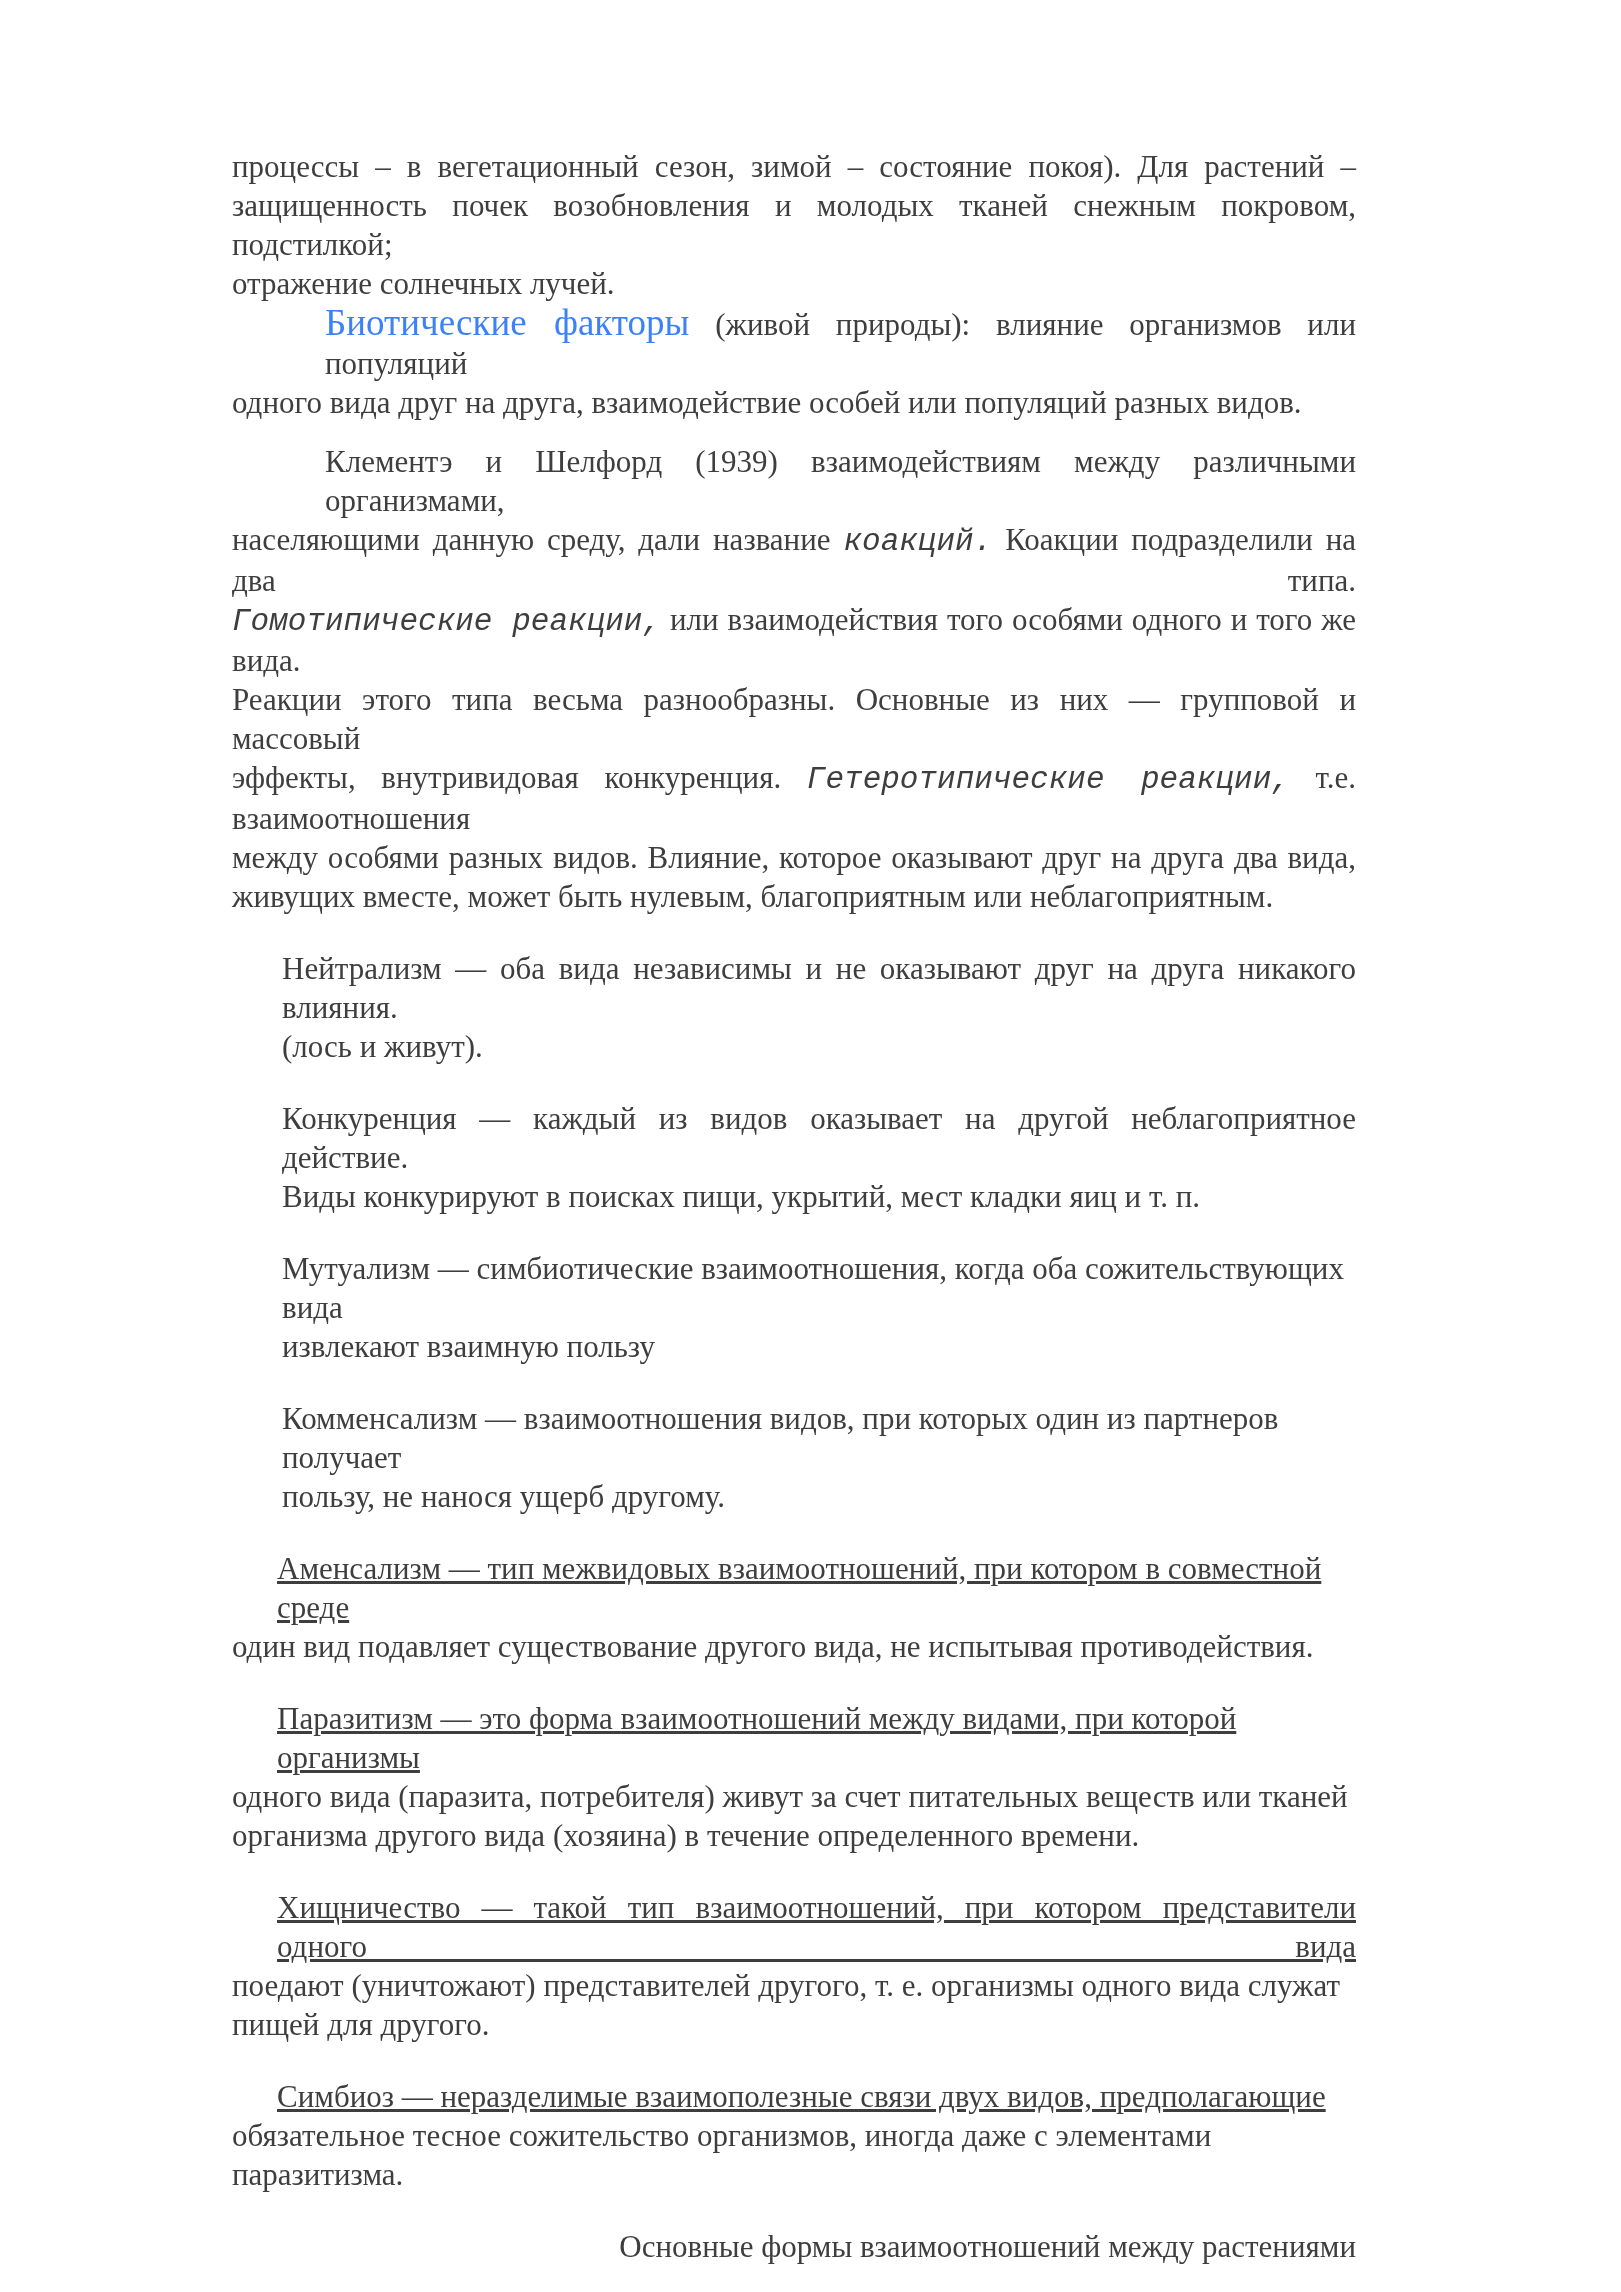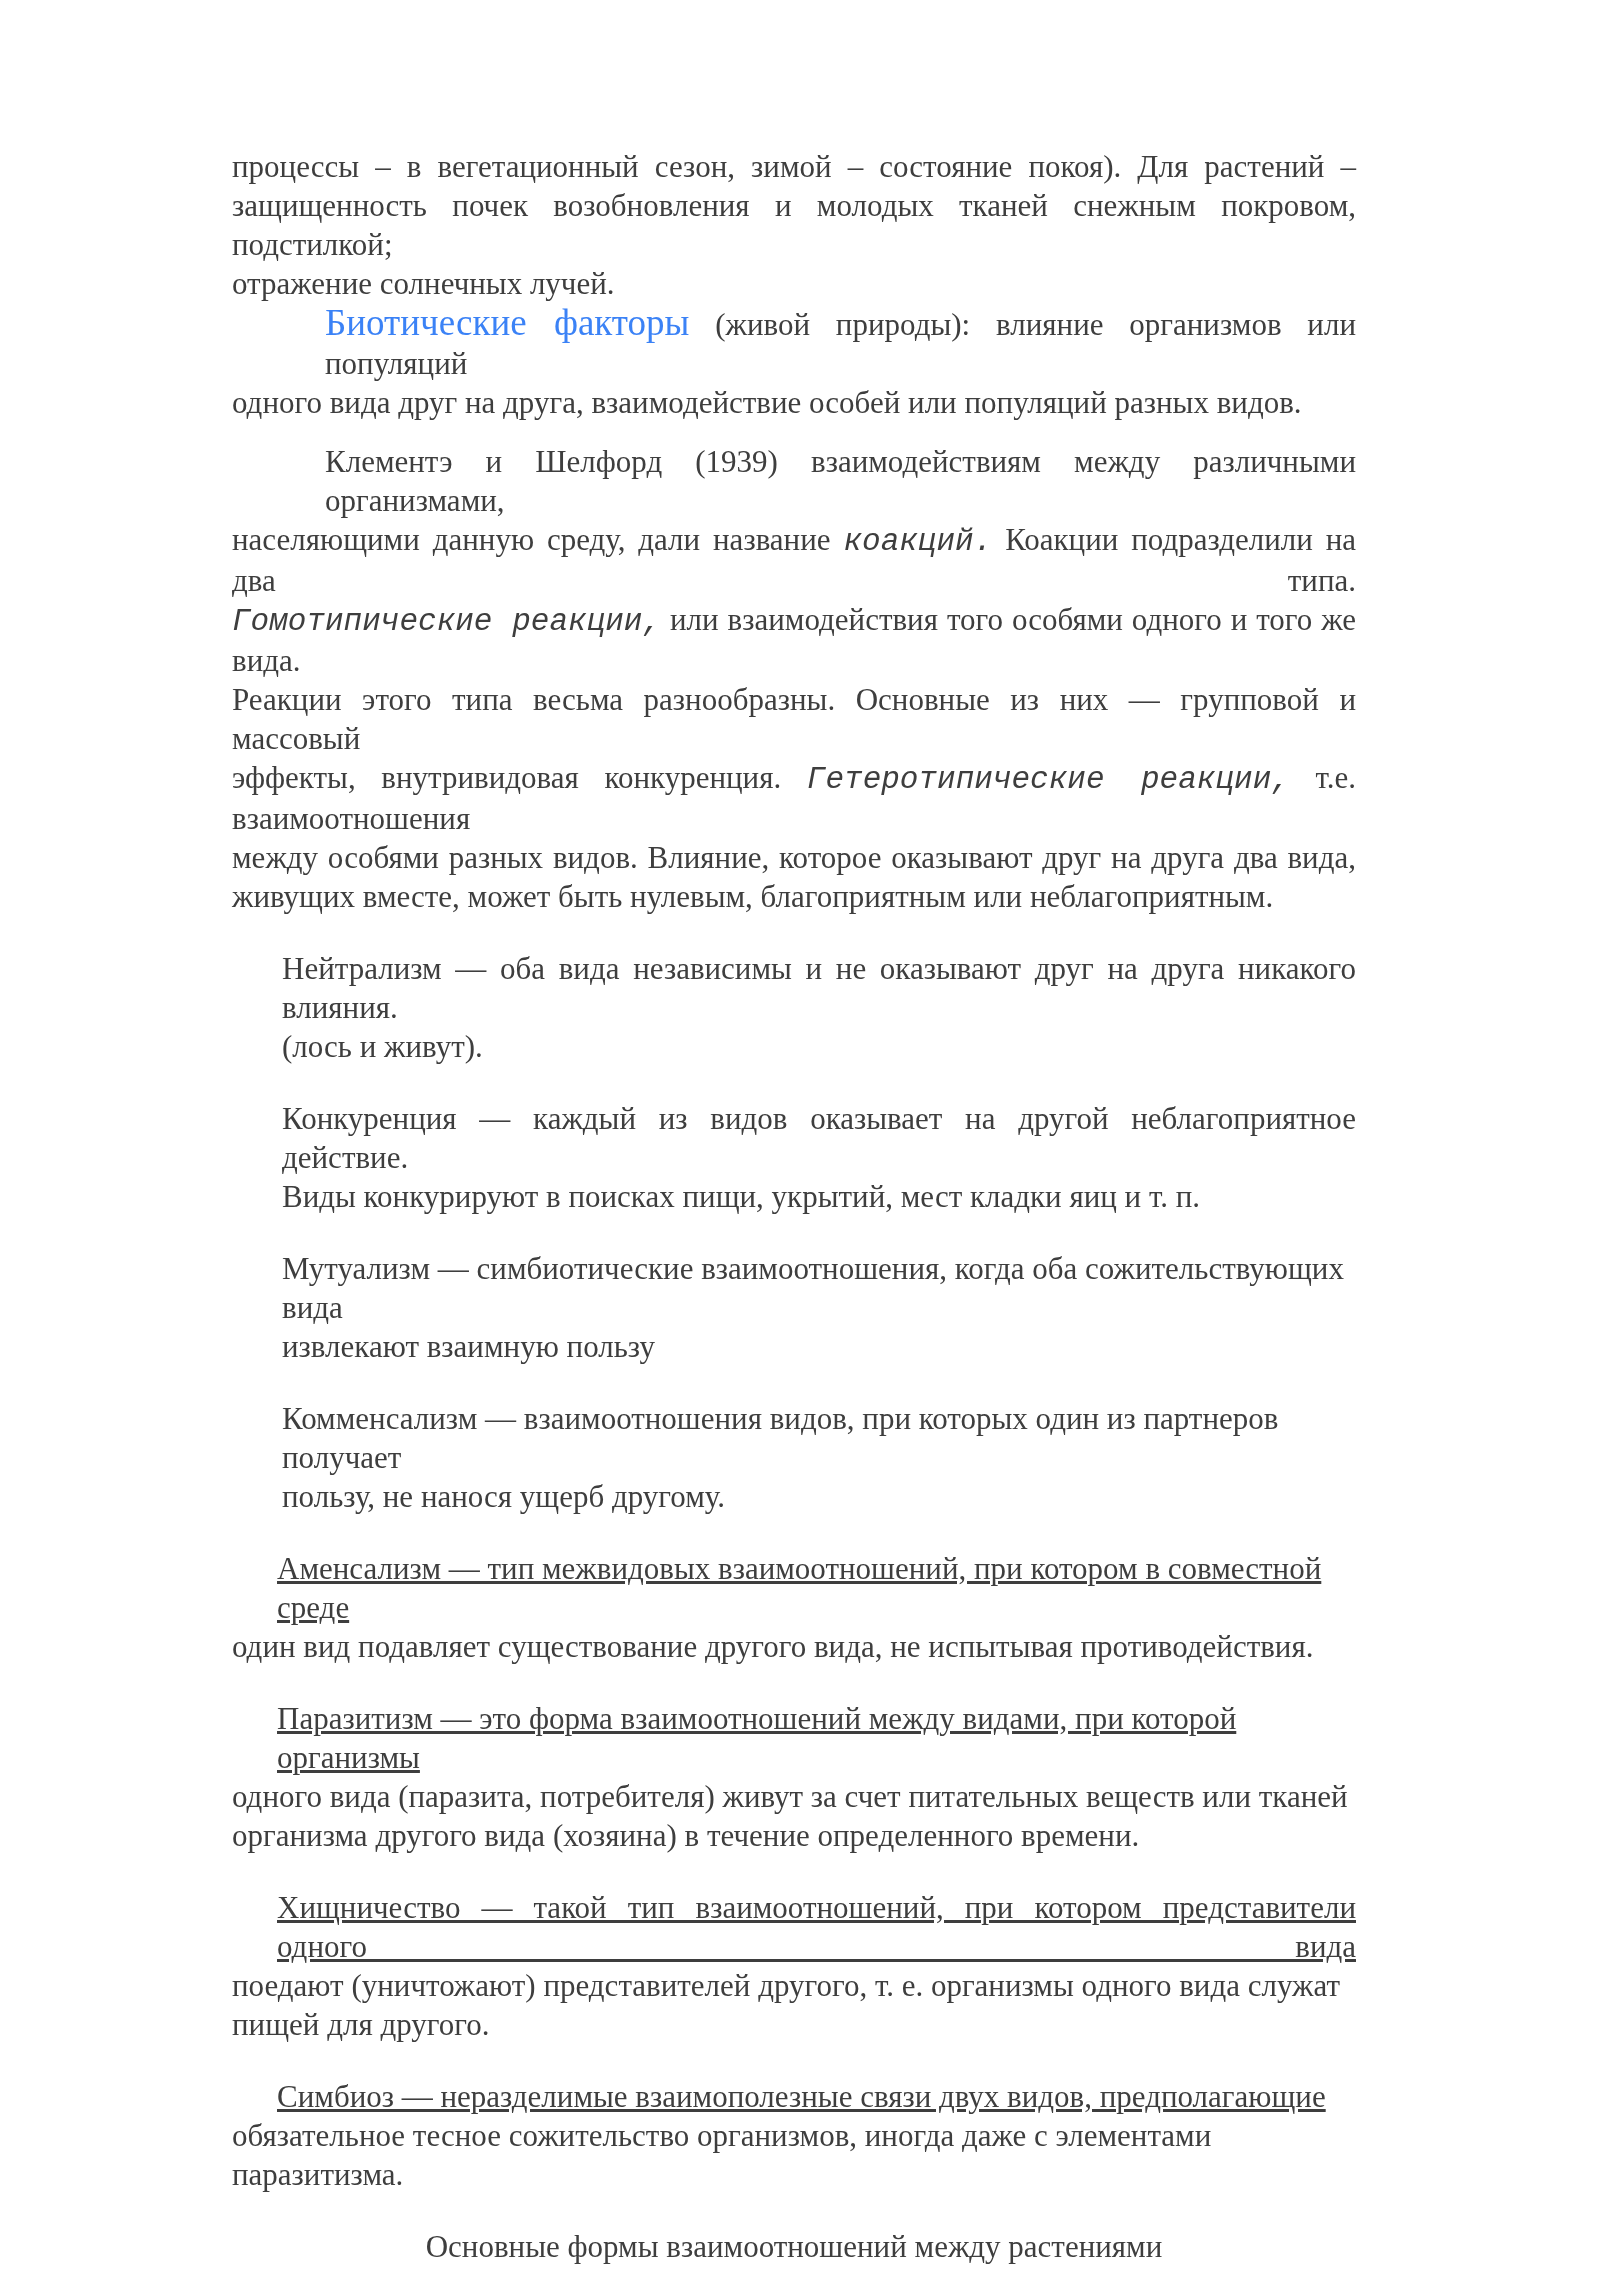--- a/index.html
+++ b/index.html
@@ -18,21 +18,21 @@
   .para { margin: 0; }
   .line { display: block; }
   .jl { text-align: justify; text-align-last: justify; text-justify: inter-word; }
   .ind95 { padding-left: 93px; }
   .ind46 { padding-left: 45px; text-decoration: underline; }
   .blk-ind { margin-left: 50px; }
   .mt20 { margin-top: 19.6px; }
   .mt34 { margin-top: 33px; }
   .lead { font-size: 37px; color: #3b82f6; }
   .it { font-style: italic; font-family: Liberation Mono, monospace; }
-  .caption { text-align: center; }
+  .caption { text-align: right; }
 </style>
 </head>
 <body>
 
 <div class="page">
 
   <div class="para">
     <span class="line jl">процессы – в вегетационный сезон, зимой – состояние покоя). Для растений –</span>
     <span class="line jl">защищенность почек возобновления и молодых тканей снежным покровом, подстилкой;</span>
     <span class="line">отражение солнечных лучей.</span>

